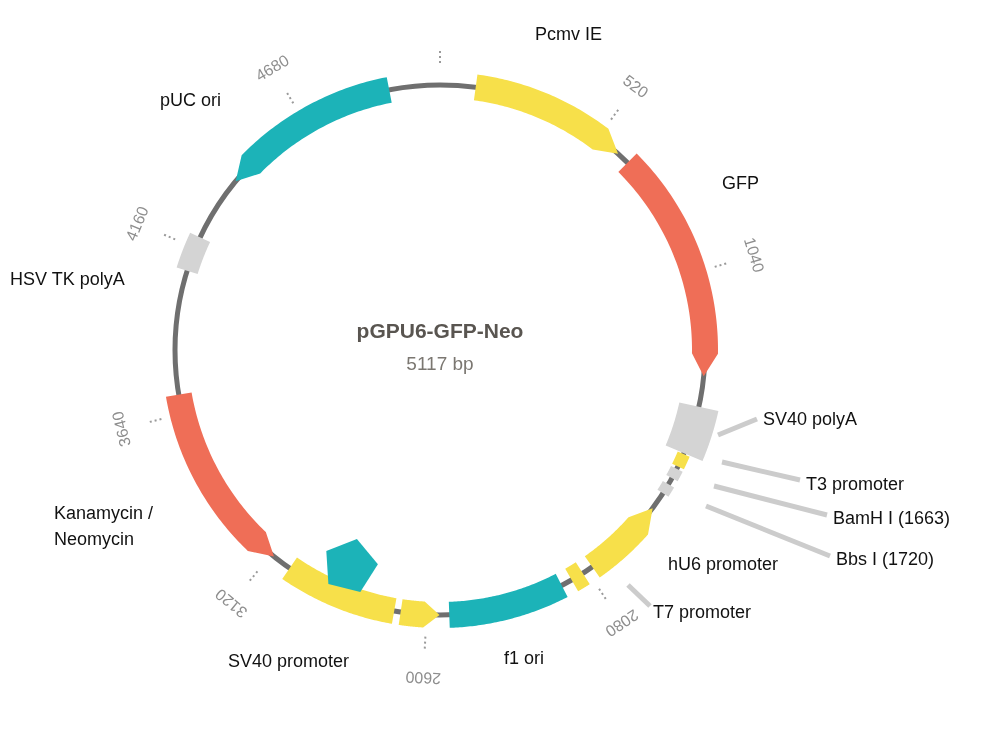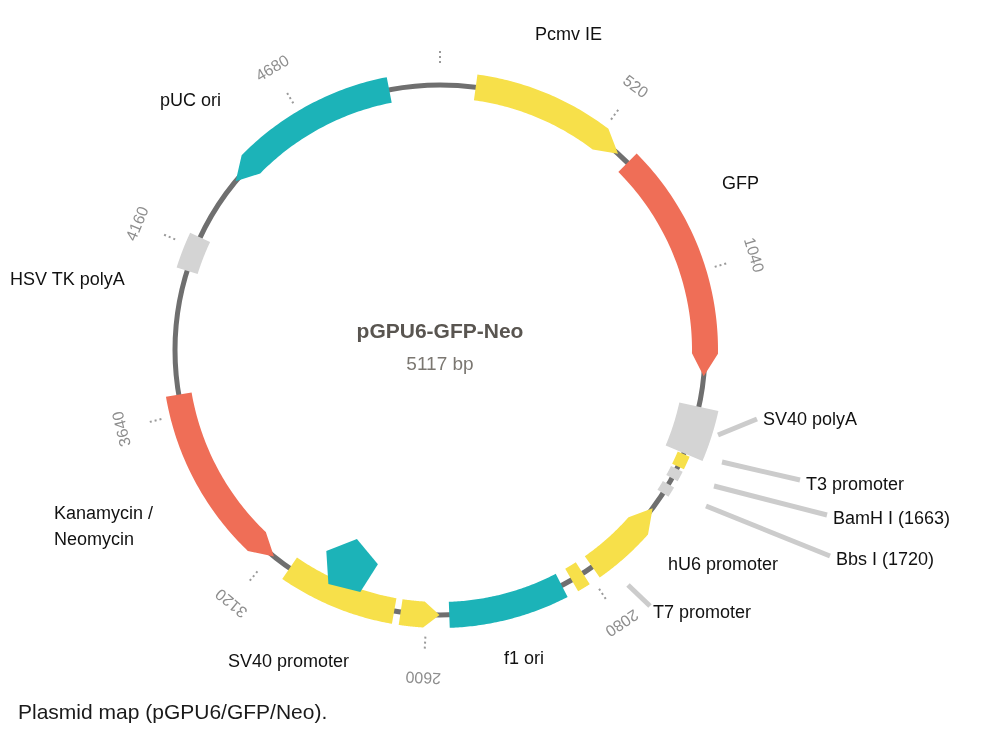--- a/index.html
+++ b/index.html
@@ -102,14 +102,13 @@
         <text x="504" y="664" class="feat-label" text-anchor="start">f1 ori</text>
         <text x="228" y="667" class="feat-label" text-anchor="start">SV40 promoter</text>
         <text x="54" y="519" class="feat-label" text-anchor="start">Kanamycin /</text>
         <text x="54" y="545" class="feat-label" text-anchor="start">Neomycin</text>
         <text x="10" y="285" class="feat-label" text-anchor="start">HSV TK polyA</text>
         <text x="160" y="106" class="feat-label" text-anchor="start">pUC ori</text>
       </g>
     <text id="center-title" class="plasmid-title" x="440" y="338">pGPU6-GFP-Neo</text>
     <text id="center-size" class="plasmid-size" x="440" y="370">5117 bp</text>
   </svg>
-  <div class="caption">Plasmid map (pGPU6/GFP/Neo).</div>
 </div>
 
 </body></html>

